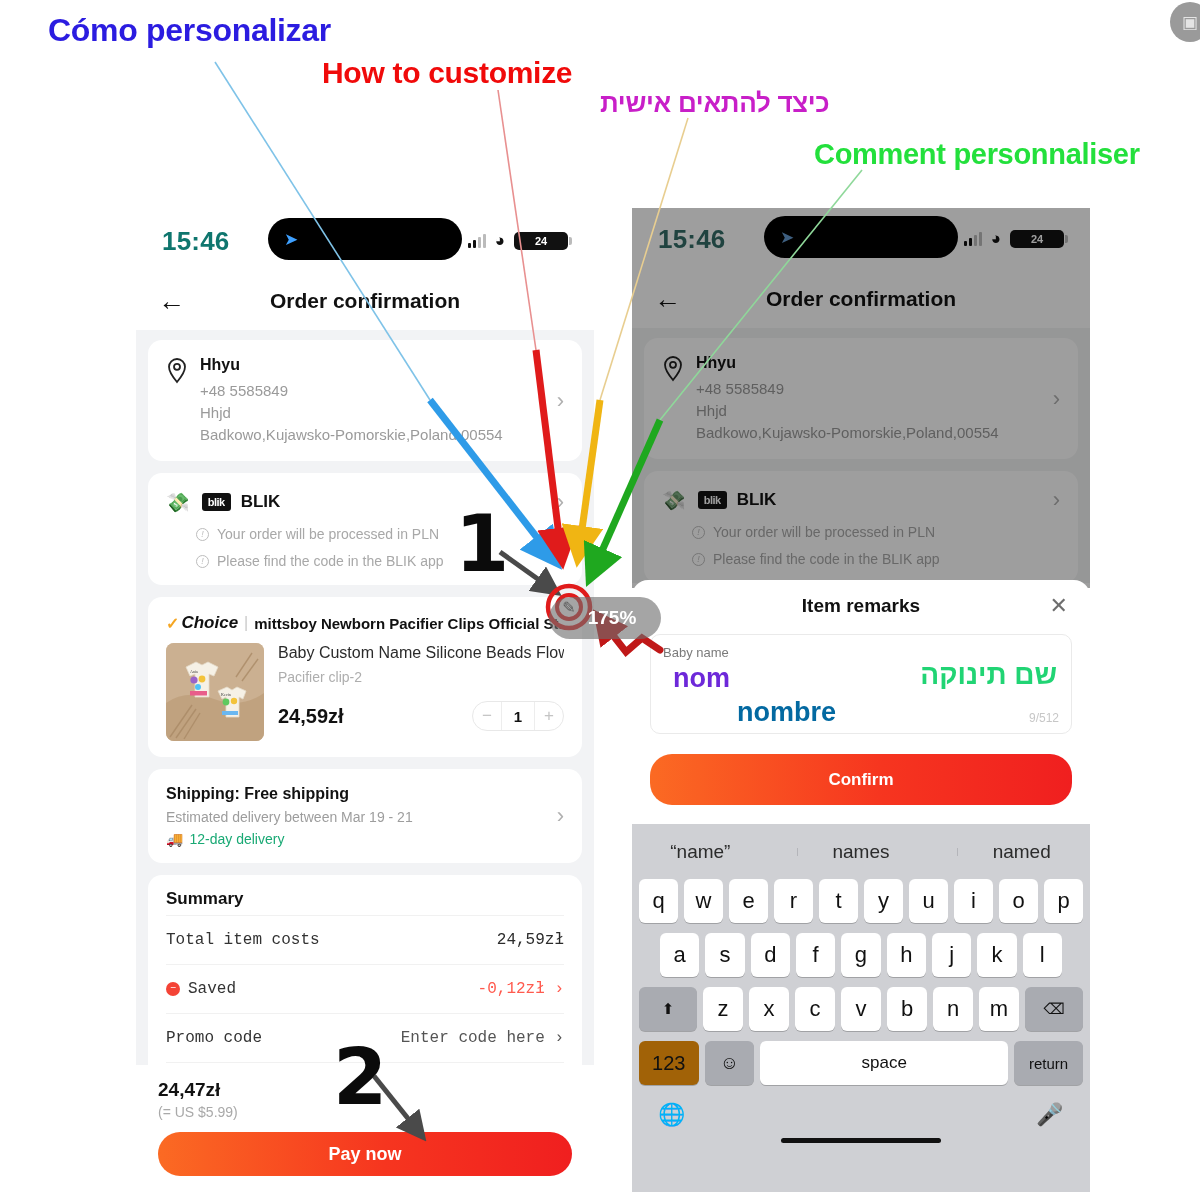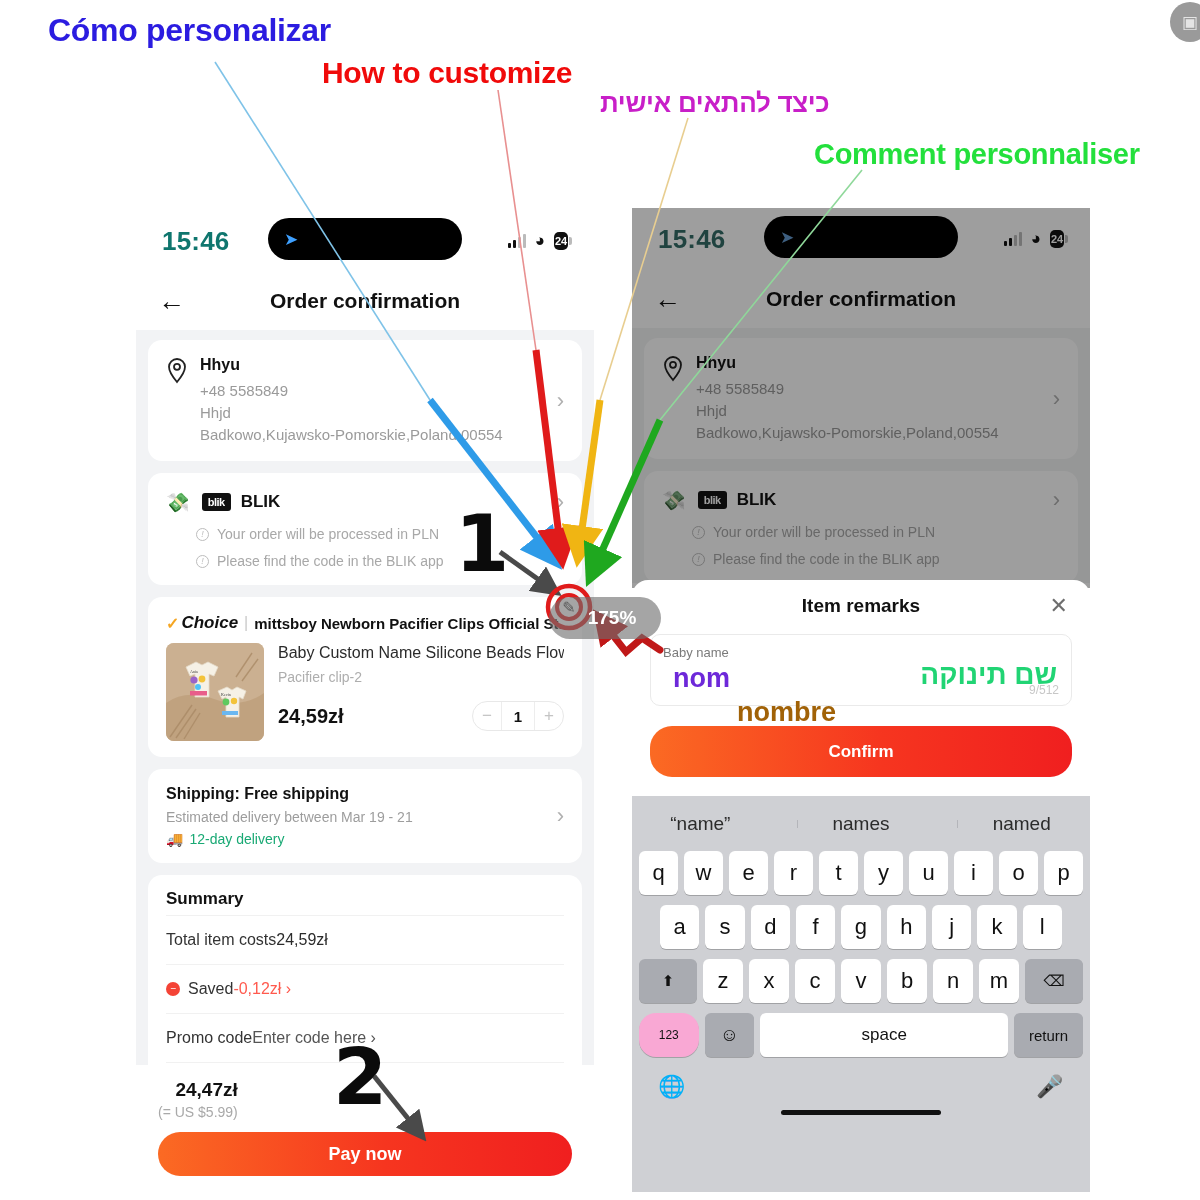--- a/index.html
+++ b/index.html
@@ -81,21 +81,21 @@
     display:flex; align-items:center;
   }
   .sb-nav { margin-left: 16px; font-size: 17px; color:#3ea0ff; }
   .sb-right { margin-left:auto; display:flex; align-items:center; gap: 9px; }
   .sb-sig { display:flex; align-items:flex-end; gap:2px; height:14px; }
   .sb-sig i { display:block; width:3px; background:#111; border-radius:1px; }
   .sb-sig i:nth-child(1){height:5px;} .sb-sig i:nth-child(2){height:8px;}
   .sb-sig i:nth-child(3){height:11px;background:#bbb;} .sb-sig i:nth-child(4){height:14px;background:#bbb;}
   .sb-wifi { font-size:17px; color:#111; }
   .sb-batt {
-    width: 14px; height: 18px; border-radius: 5px; background:#111;
+    width: 54px; height: 18px; border-radius: 5px; background:#111;
     color:#fff; font-size:11px; font-weight:bold;
     display:flex; align-items:center; justify-content:center; position:relative;
   }
   .sb-batt::after{content:"";position:absolute;right:-4px;top:5px;width:3px;height:8px;background:#bbb;border-radius:0 2px 2px 0;}
 
   
   .navbar { height: 58px; display:flex; align-items:center; position:relative; padding: 0 22px; }
   .nav-back { font-size: 27px; color:#111; line-height:1; }
   .nav-title {
     position:absolute; left:0; right:0; text-align:center;
@@ -150,40 +150,40 @@
                   display:flex;align-items:center;justify-content:center;}
 
   .ship-row { display:flex; align-items:center; }
   .ship-main { flex:1; }
   .ship-title { font-size:16px; font-weight:bold; color:#111; }
   .ship-est { font-size:14px; color:#9d9d9d; margin-top:6px; }
   .ship-fast { font-size:14px; color:#19a974; margin-top:6px; display:flex; align-items:center; gap:6px; }
 
   .sum-title { font-size:17px; font-weight:bold; color:#111; padding-bottom: 6px; }
   .sum-row {
-    display:flex; align-items:center; justify-content:flex-start;
-    padding: 15px 0; border-top:1px solid #f1f1f1; font-size:16px; color:#333;
+    display:flex; align-items:center; justify-content:space-between;
+    padding: 15px 0; border-top:1px solid #f1f1f1; font-size:16px; color:#333;font-family:Liberation Mono, monospace;
   }
   .sum-row:first-of-type { border-top:none; }
   .sum-label { display:flex; align-items:center; gap:8px; }
   .sum-val { color:#2b2b2b; }
   .sum-val.muted { color:#555; }
   .sum-val.accent { color:#ff5a4e; }
   .dot-red { width:14px;height:14px;border-radius:50%;background:#f44336;color:#fff;
              font-size:10px;line-height:14px;text-align:center;}
 
   .totalbar {
     position:absolute; left:0; right:0; bottom:0;
     background:#fff; padding: 14px 22px 16px;
   }
   .total-line { display:flex; align-items:flex-start; }
   .total-l { flex:1; }
   .total-word { font-size:19px; font-weight:bold; color:#111; }
   .total-vat { font-size:14px; color:#a9a9a9; margin-top:3px; }
-  .total-r { text-align:right; }
+  .total-r { }
   .total-amt { font-size:19px; font-weight:bold; color:#111; }
   .total-usd { font-size:14px; color:#a9a9a9; margin-top:3px; }
   .paybtn {
     margin-top:12px; height:44px; border-radius:22px;
     background: linear-gradient(90deg,#FB6A23 0%, #F6351F 55%, #F01F1F 100%);
     color:#fff; font-size:18px; font-weight:bold;
     display:flex; align-items:center; justify-content:center;
   }
 
   
@@ -191,28 +191,28 @@
   #sheet {
     position:absolute; left:0; right:0; top:372px; bottom:0;
     background:#fff; border-radius: 16px 16px 0 0;
     display:flex; flex-direction:column;
   }
   .sheet-head { position:relative; height:52px; display:flex; align-items:center; justify-content:center; }
   .sheet-title { font-size:19px; font-weight:bold; color:#111; }
   .sheet-x { position:absolute; right:22px; font-size:22px; color:#6e6e6e; }
   .remark-box {
     margin: 2px 18px 0; border:1px solid #eaeaea; border-radius:10px;
-    height: 72px; position:relative; padding: 10px 12px;
+    height: 100px; position:relative; padding: 10px 12px;
   }
   .remark-label { font-size:13px; color:#7a7a7a; }
   .remark-count { position:absolute; right:12px; bottom:8px; font-size:12px; color:#c7c7c7; }
   .ov-word { position:absolute; font-weight:bold; }
   #ow-nom    { left: 22px;  top: 28px; font-size:27px; color:#6d28d9; }
   #ow-he     { right: 14px; top: 24px; font-size:28px; color:#21D474; direction:rtl; }
-  #ow-nombre { left: 86px;  top: 62px; font-size:27px; color:#a16207; }
+  #ow-nombre { left: 86px;  top: 62px; font-size:27px; color:#0369a1; }
 
   .confirmbtn {
     margin: 20px 18px 5px; height:51px; border-radius:22px;
     background: linear-gradient(90deg,#FB6A23 0%, #F6351F 55%, #F01F1F 100%);
     color:#fff; font-size:17px; font-weight:bold;
     display:flex; align-items:center; justify-content:center;
   }
 
   .keyboard { margin-top:14px; background:#cfd0d4; padding: 6px 4px 0; flex:1; }
   .kb-suggest { display:flex; height:44px; align-items:center;gap:32px; }
@@ -221,21 +221,21 @@
     content:""; position:absolute; left:0; top:7px; bottom:7px; width:1px; background:#b4b5ba;
   }
   .kb-row { display:flex; justify-content:center; gap:6px; padding: 5px 3px; }
   .key {
     background:#fff; border-radius:6px; height:44px; flex:1;
     display:flex; align-items:center; justify-content:center;
     font-size:22px; color:#111; box-shadow:0 1px 0 rgba(0,0,0,0.22);
   }
   .key.wide { flex:1.45; font-size:15px; background:#a9abb1; }
   .key.spc  { flex:5.2; font-size:17px; }
-  .key.num  { flex:1.25; font-size:12px; background:#f9a8d4;border-radius:17px; }
+  .key.num  { flex:1.25; font-size:20px; background:#a16207; }
   .key.emo  { flex:1.05; font-size:19px; background:#a9abb1; }
   .kb-row.r2 { padding-left: 24px; padding-right: 24px; }
   .kb-bottom { display:flex; align-items:center; justify-content:space-between; padding: 12px 22px 4px; }
   .kb-glyph { font-size:22px; color:#4a4a4a; }
   .home-ind { width:160px; height:5px; border-radius:3px; background:#111; margin: 6px auto 8px; }
 </style>
 </head>
 <body>
 
 <div id="stage">

